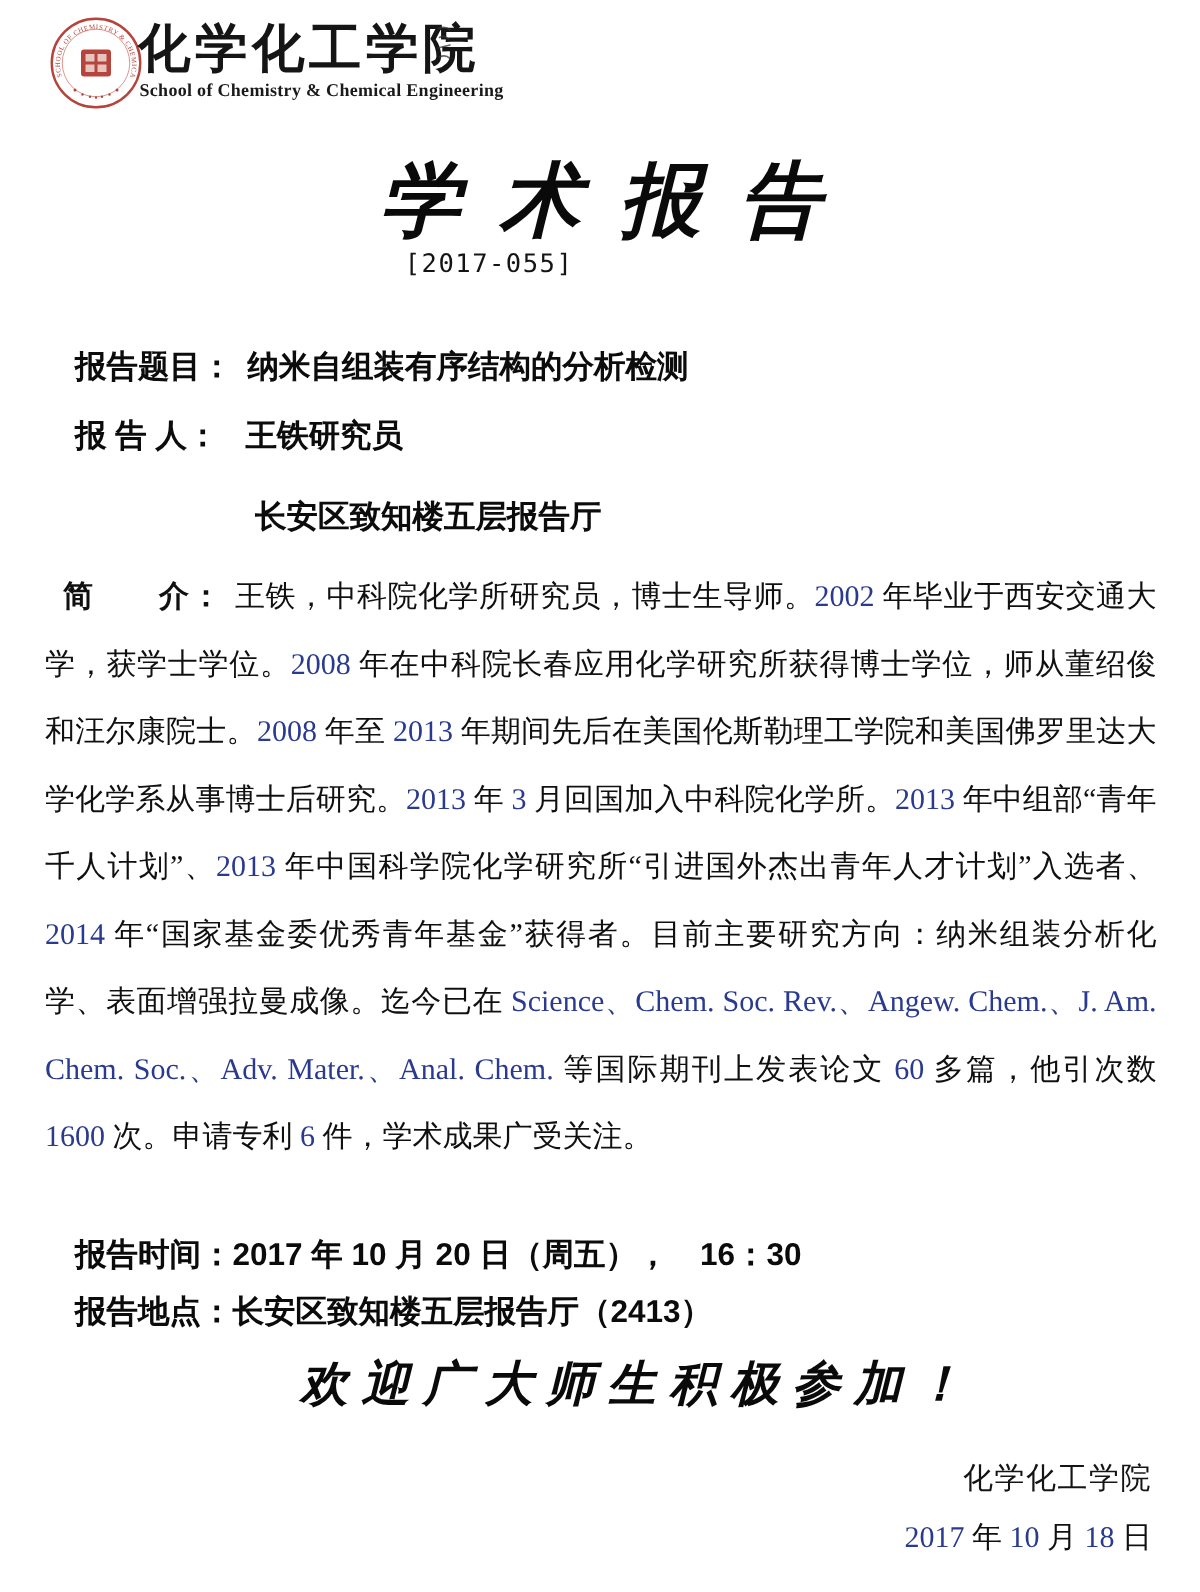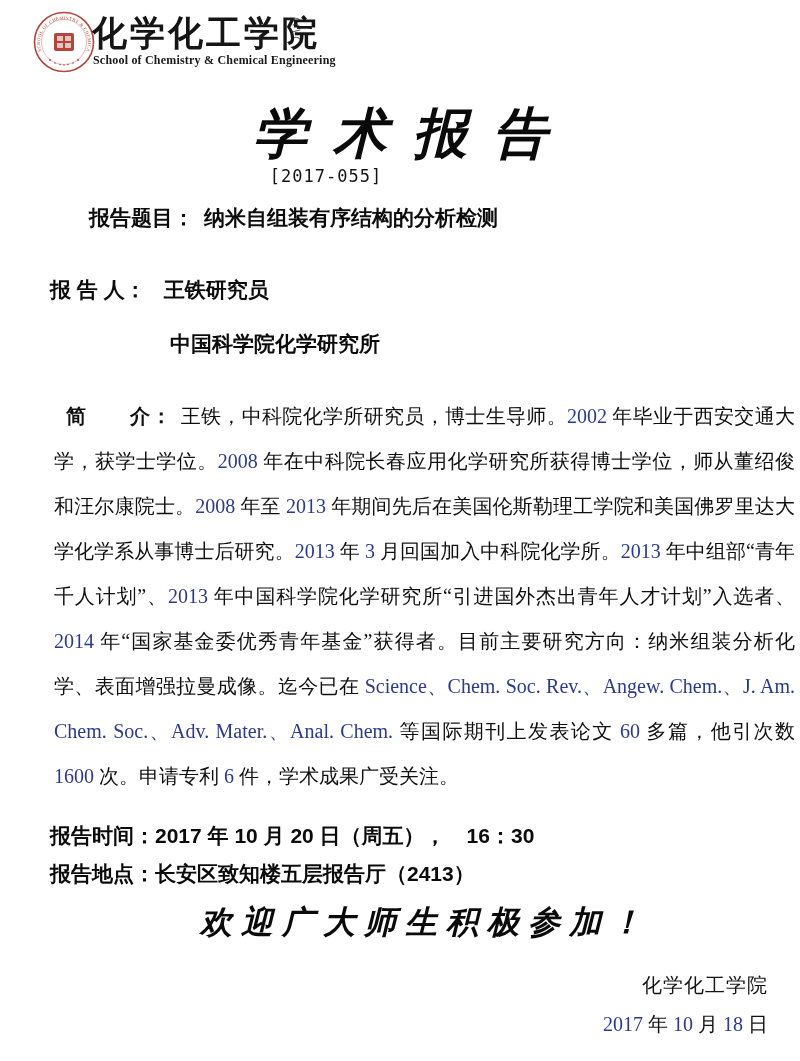--- a/index.html
+++ b/index.html
@@ -28,30 +28,30 @@
   
   .doc-title{position:absolute;left:0;top:82px;width:800px;text-align:center;
              font-family:var(--brush);font-style:italic;font-weight:900;font-size:54px;
              letter-spacing:26px;text-indent:26px;color:#0a0a0a;margin-top:16px;}
   .doc-number{position:absolute;left:0;top:166px;width:652px;text-align:center;
               font-family:var(--mono);font-size:17px;letter-spacing:1px;color:#141414;}
 
   
   .meta-line{position:absolute;left:50px;font-family:var(--hei);font-weight:700;
              font-size:21px;color:#0c0c0c;white-space:nowrap;}
-  .line-topic{top:204px;margin-left:39px;}
+  .line-topic{top:230px;}
   .line-speaker{top:276px;}
   .line-affil{left:170px;top:330px;}
   .meta-value{margin-left:10px;}
   .speaker-value{margin-left:18px;}
 
   
-  .intro{position:absolute;left:30px;top:374px;width:741px;
+  .intro{position:absolute;left:30px;top:356px;width:741px;
          font-family:var(--song);font-size:20px;line-height:45px;
-         text-align:justify;text-indent:12px;color:#101010;margin-left:24px;}
+         text-align:justify;text-indent:12px;color:#101010;}
   .intro-label{font-family:var(--hei);font-weight:700;letter-spacing:1px;padding-right:8px;}
   .run-latin{font-family:var(--song);color:var(--latin);}
   .run-cn{color:#101010;}
 
   
   .sched-line{position:absolute;left:50px;font-family:var(--hei);font-weight:700;
               font-size:21px;color:#0b0b0b;white-space:nowrap;}
   .line-time{top:822px;}
   .line-place{top:860px;}
 
@@ -100,21 +100,21 @@
 
   <div class="doc-title">学术报告</div>
   <div class="doc-number">[2017-055]</div>
 
   <div class="meta-line line-topic">
     <span>报告题目：</span><span class="meta-value">纳米自组装有序结构的分析检测</span>
   </div>
   <div class="meta-line line-speaker">
     <span>报 告 人：</span><span class="meta-value speaker-value">王铁研究员</span>
   </div>
-  <div class="meta-line line-affil">中国科学院化学研究所</div>
+  <div class="meta-line line-affil">长安区致知楼五层报告厅</div>
 
   <p class="intro"><span class="intro-label">简　　介：</span><span><span class="run-cn">王铁，中科院化学所研究员，博士生导师。</span><span class="run-latin">2002 </span><span class="run-cn">年毕业于西安交通大学，获学士学位。</span><span class="run-latin">2008 </span><span class="run-cn">年在中科院长春应用化学研究所获得博士学位，师从董绍俊和汪尔康院士。</span><span class="run-latin">2008 </span><span class="run-cn">年至 </span><span class="run-latin">2013 </span><span class="run-cn">年期间先后在美国伦斯勒理工学院和美国佛罗里达大学化学系从事博士后研究。</span><span class="run-latin">2013 </span><span class="run-cn">年 </span><span class="run-latin">3 </span><span class="run-cn">月回国加入中科院化学所。</span><span class="run-latin">2013 </span><span class="run-cn">年中组部“青年千人计划”、</span><span class="run-latin">2013 </span><span class="run-cn">年中国科学院化学研究所“引进国外杰出青年人才计划”入选者、</span><span class="run-latin">2014 </span><span class="run-cn">年“国家基金委优秀青年基金”获得者。目前主要研究方向：纳米组装分析化学、表面增强拉曼成像。迄今已在 </span><span class="run-latin">Science、Chem. Soc. Rev.、Angew. Chem.、J. Am. Chem. Soc.、Adv. Mater.、Anal. Chem. </span><span class="run-cn">等国际期刊上发表论文 </span><span class="run-latin">60 </span><span class="run-cn">多篇，他引次数 </span><span class="run-latin">1600 </span><span class="run-cn">次。申请专利 </span><span class="run-latin">6 </span><span class="run-cn">件，学术成果广受关注。</span></span></p>
 
   <div class="sched-line line-time">报告时间：2017 年 10 月 20 日（周五），　16：30</div>
   <div class="sched-line line-place">报告地点：长安区致知楼五层报告厅（2413）</div>
 
   <div class="welcome">欢迎广大师生积极参加！</div>
 
   <div class="footer-org">化学化工学院</div>
   <div class="footer-date"><span class="run-latin">2017 </span><span class="run-cn">年 </span><span class="run-latin">10 </span><span class="run-cn">月 </span><span class="run-latin">18 </span><span class="run-cn">日</span></div>

